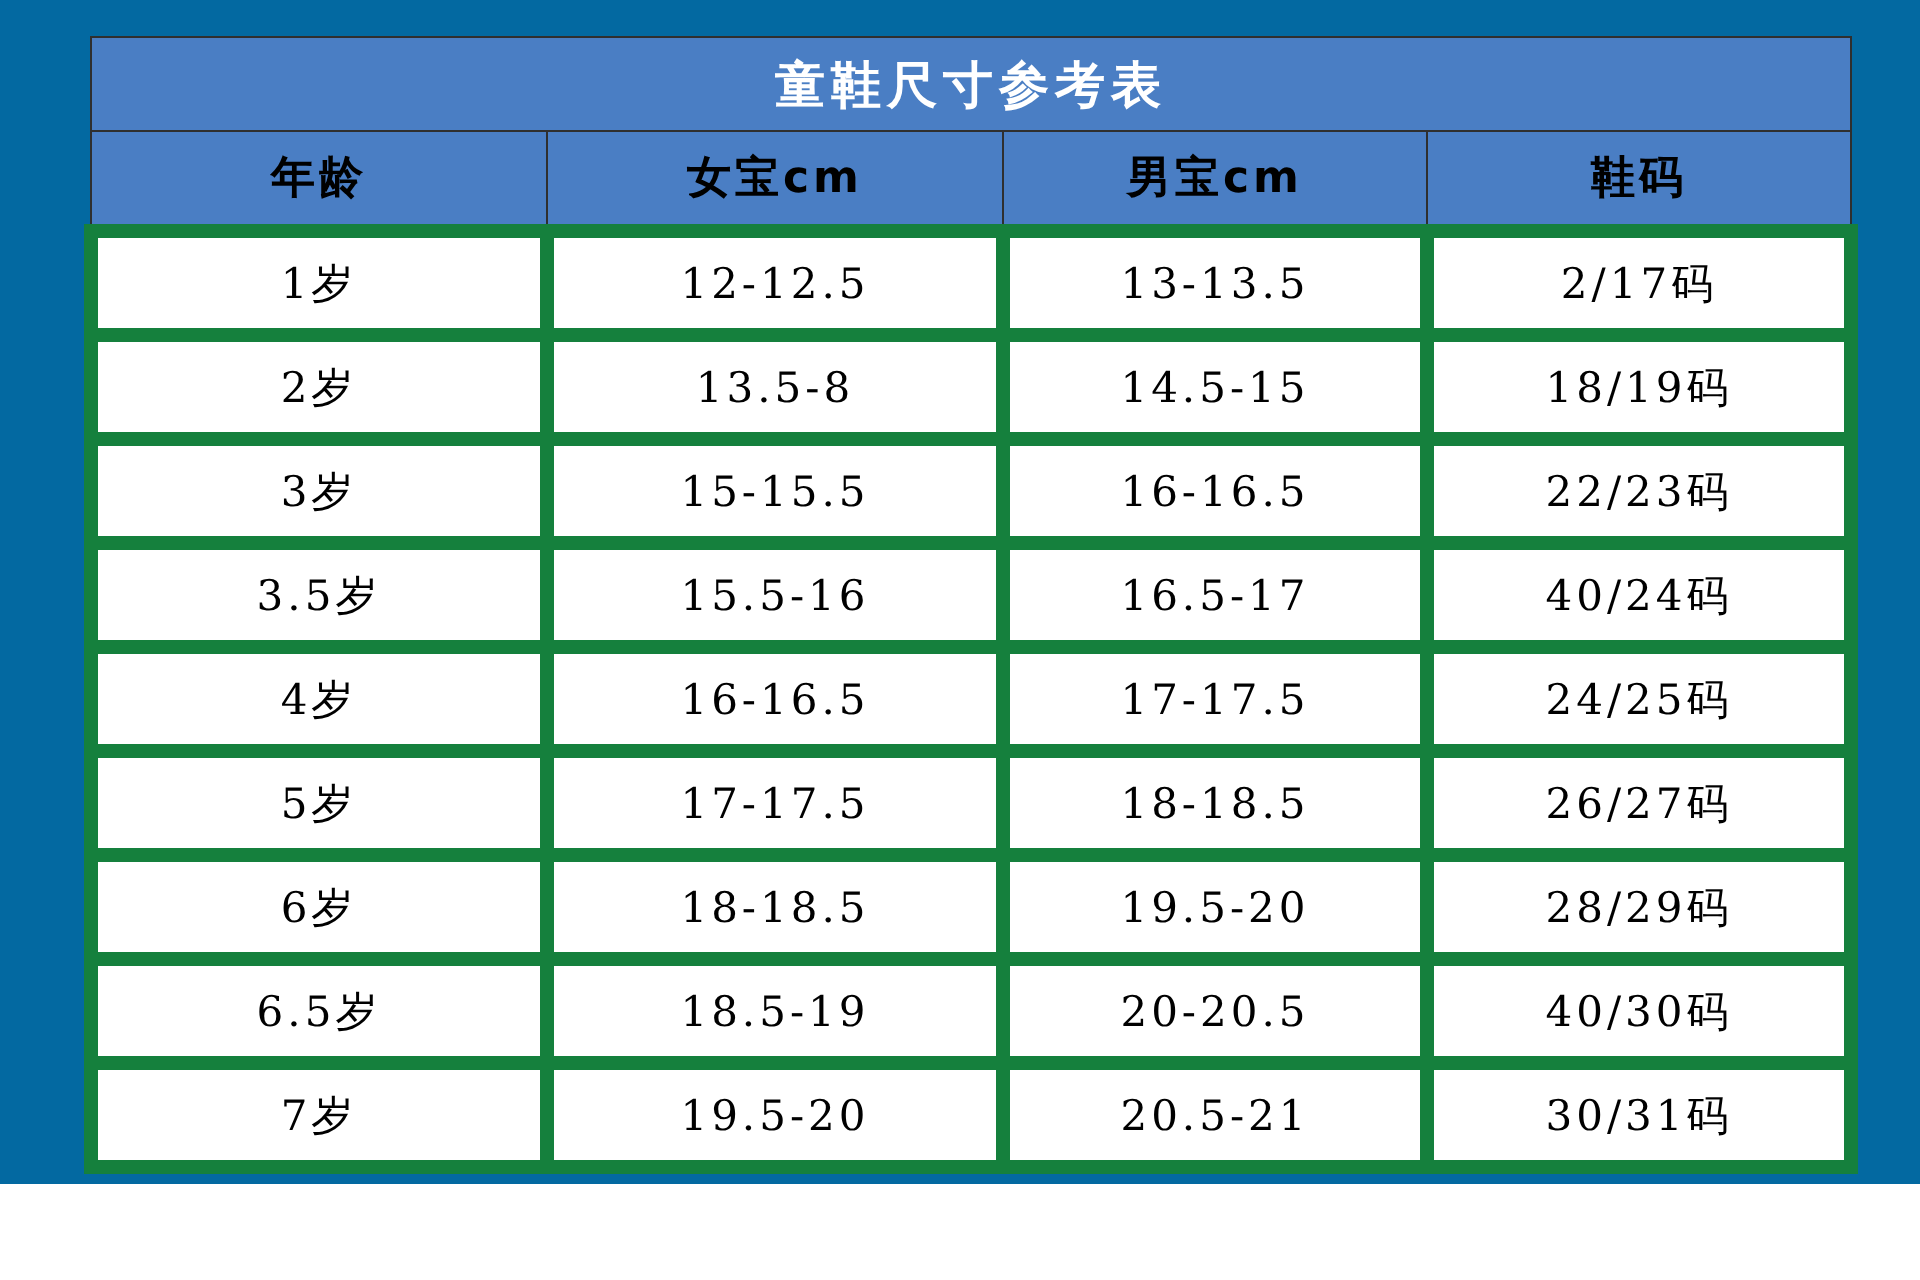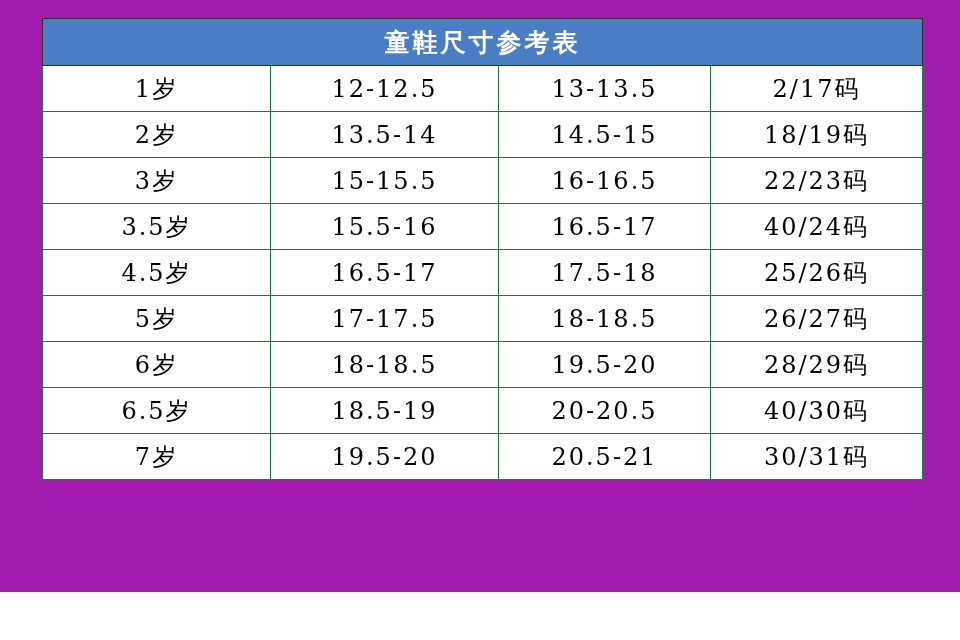--- a/index.html
+++ b/index.html
@@ -10,21 +10,21 @@
   body {
     width: 960px;
     height: 640px;
     font-family: "Liberation Serif", serif;
     overflow: hidden;
   }
   .page {
     width: 960px;
     height: 592px;
     position: relative;
-    background: #a21caf;
+    background: #0369a1;
   }
   table.size-table {
     border-collapse: collapse;
     table-layout: fixed;
     position: absolute;
     left: 42px;
     top: 18px;
     width: 880px;
   }
   table.size-table col.c0 { width: 228px; }
@@ -50,75 +50,81 @@
     font-weight: bold;
     text-align: center;
     height: 44px;
     letter-spacing: 2px;
     border: 1px solid #2f2f2f;
     font-family: "DejaVu Sans", sans-serif;
   }
   td.body-cell {
     background: #ffffff;
     color: #000000;
-    font-size: 24px;
+    font-size: 21px;
     text-align: center;
     height: 43px;
-    border: 1px solid #15803d;
+    border: 7px solid #15803d;
     letter-spacing: 2px;
     font-family: "DejaVu Serif", serif;
     white-space: nowrap;
   }
 </style>
 </head>
 <body>
 
 <div class="page">
   <table class="size-table">
     <colgroup>
       <col class="c0">
         <col class="c1">
         <col class="c2">
         <col class="c3">
     </colgroup>
     <thead>
       <tr>
         <th class="title-cell" colspan="4">童鞋尺寸参考表</th>
       </tr>
+      <tr>
+        <th class="head-cell">年龄</th>
+        <th class="head-cell">女宝cm</th>
+        <th class="head-cell">男宝cm</th>
+        <th class="head-cell">鞋码</th>
+      </tr>
     </thead>
     <tbody>
       <tr>
         <td class="body-cell">1岁</td>
         <td class="body-cell">12-12.5</td>
         <td class="body-cell">13-13.5</td>
         <td class="body-cell">2/17码</td>
       </tr>
       <tr>
         <td class="body-cell">2岁</td>
-        <td class="body-cell">13.5-14</td>
+        <td class="body-cell">13.5-8</td>
         <td class="body-cell">14.5-15</td>
         <td class="body-cell">18/19码</td>
       </tr>
       <tr>
         <td class="body-cell">3岁</td>
         <td class="body-cell">15-15.5</td>
         <td class="body-cell">16-16.5</td>
         <td class="body-cell">22/23码</td>
       </tr>
       <tr>
         <td class="body-cell">3.5岁</td>
         <td class="body-cell">15.5-16</td>
         <td class="body-cell">16.5-17</td>
         <td class="body-cell">40/24码</td>
       </tr>
       <tr>
-        <td class="body-cell">4.5岁</td>
-        <td class="body-cell">16.5-17</td>
-        <td class="body-cell">17.5-18</td>
-        <td class="body-cell">25/26码</td>
+        <td class="body-cell">4岁</td>
+        <td class="body-cell">16-16.5</td>
+        <td class="body-cell">17-17.5</td>
+        <td class="body-cell">24/25码</td>
       </tr>
       <tr>
         <td class="body-cell">5岁</td>
         <td class="body-cell">17-17.5</td>
         <td class="body-cell">18-18.5</td>
         <td class="body-cell">26/27码</td>
       </tr>
       <tr>
         <td class="body-cell">6岁</td>
         <td class="body-cell">18-18.5</td>

